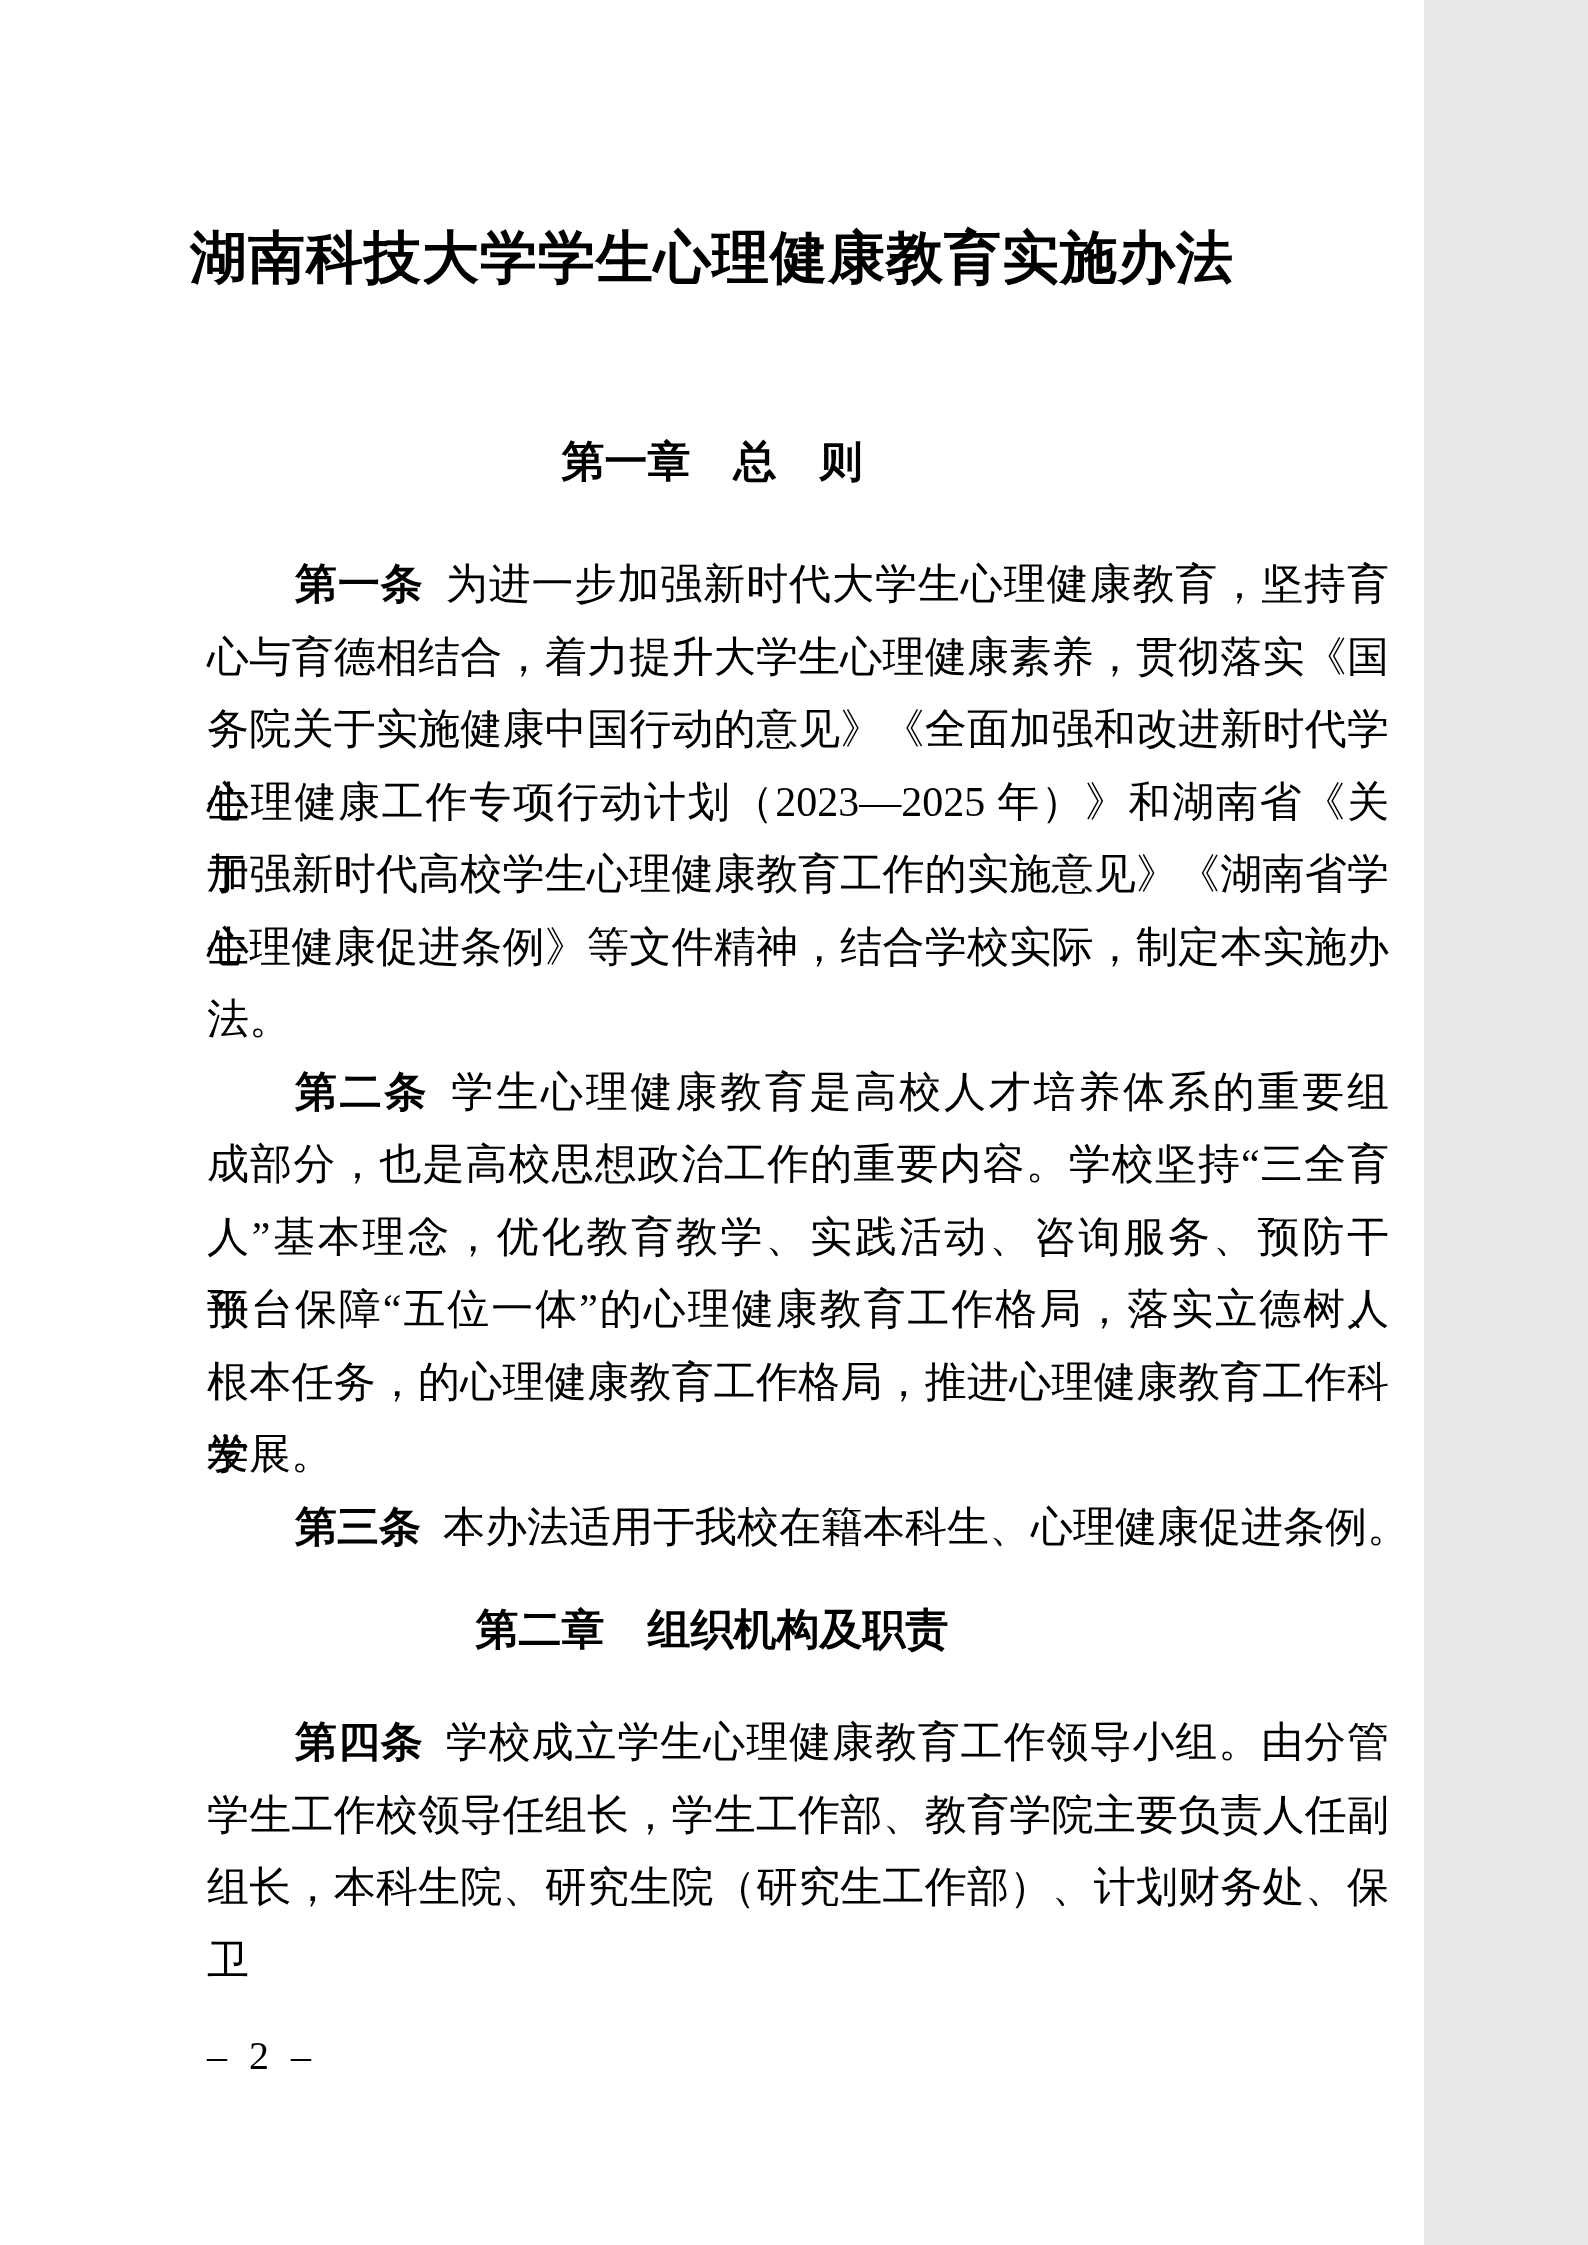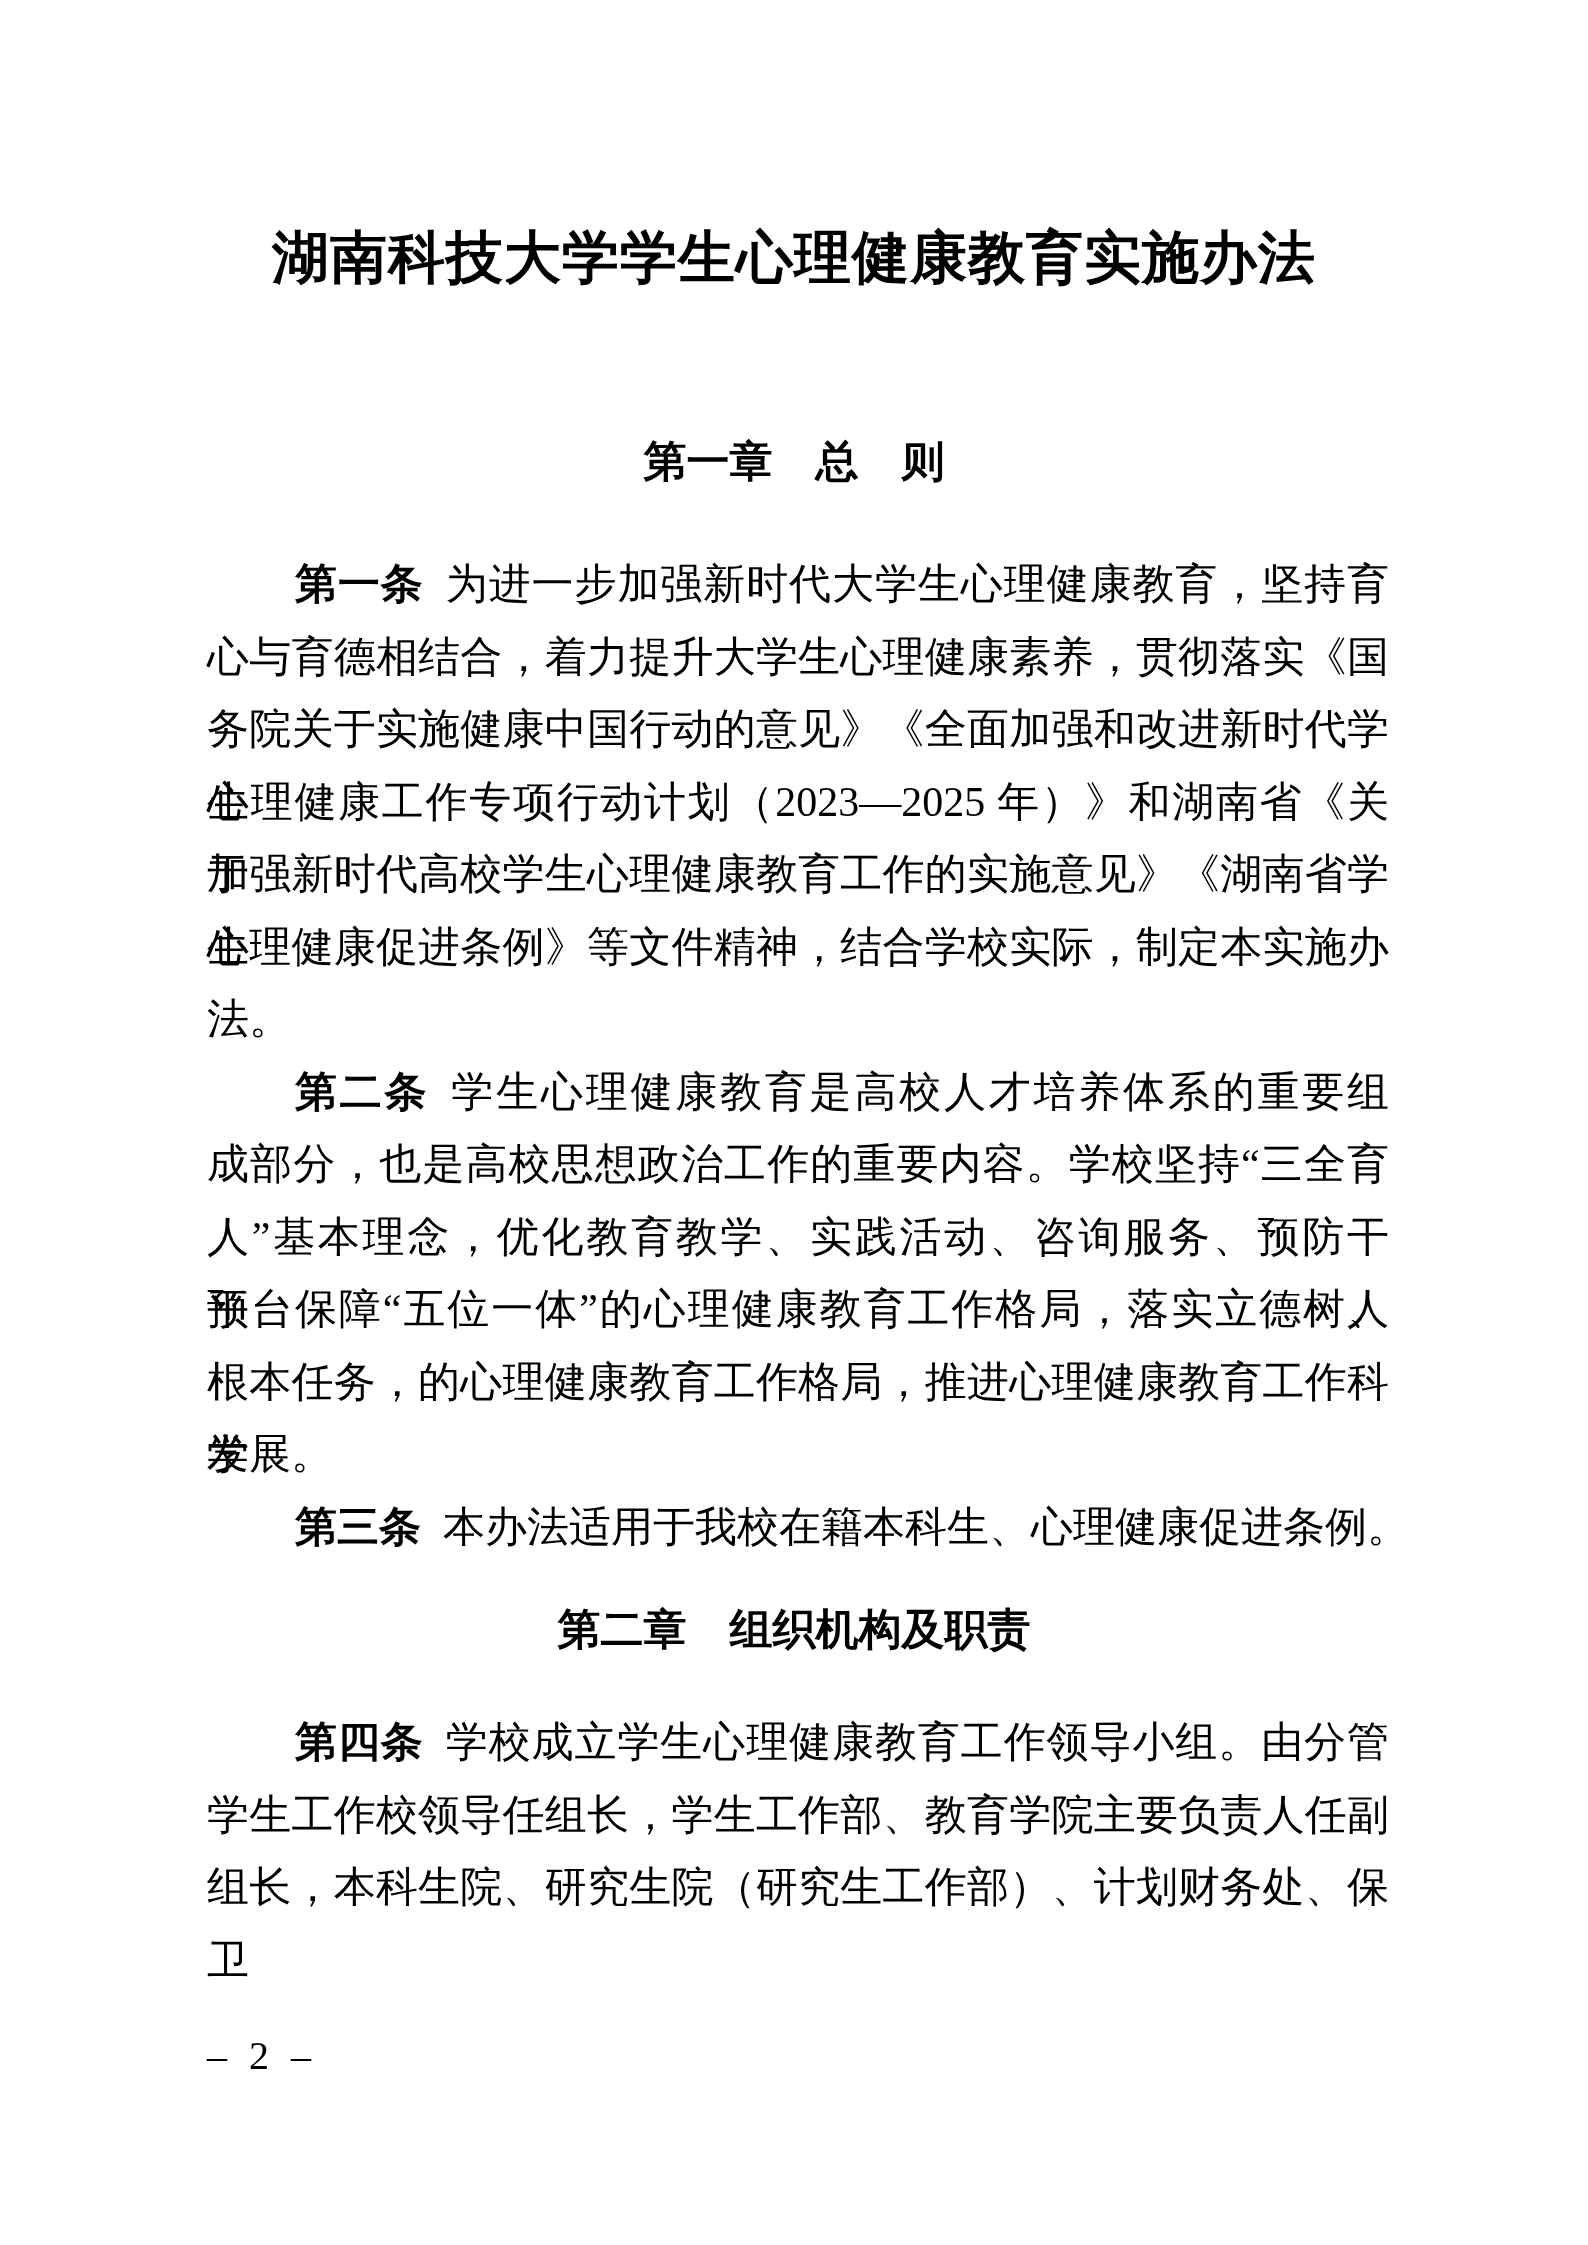--- a/index.html
+++ b/index.html
@@ -1,18 +1,18 @@
 <!DOCTYPE html>
 <html><head>
 <meta charset="utf-8">
 <style>
   html,body{margin:0;padding:0;background:#e8e8e8;}
   .page{
     position:relative;
-    width:1588px;height:2245px;
+    width:1424px;height:2245px;
     background:#ffffff;
     color:#000;
     overflow:hidden;
     font-family:"Liberation Serif","DejaVu Serif",serif;
   }
   .doc-title{
     position:absolute;top:224px;left:0;width:100%;
     text-align:center;
     font-size:57px;line-height:1.2;
     font-weight:bold;

